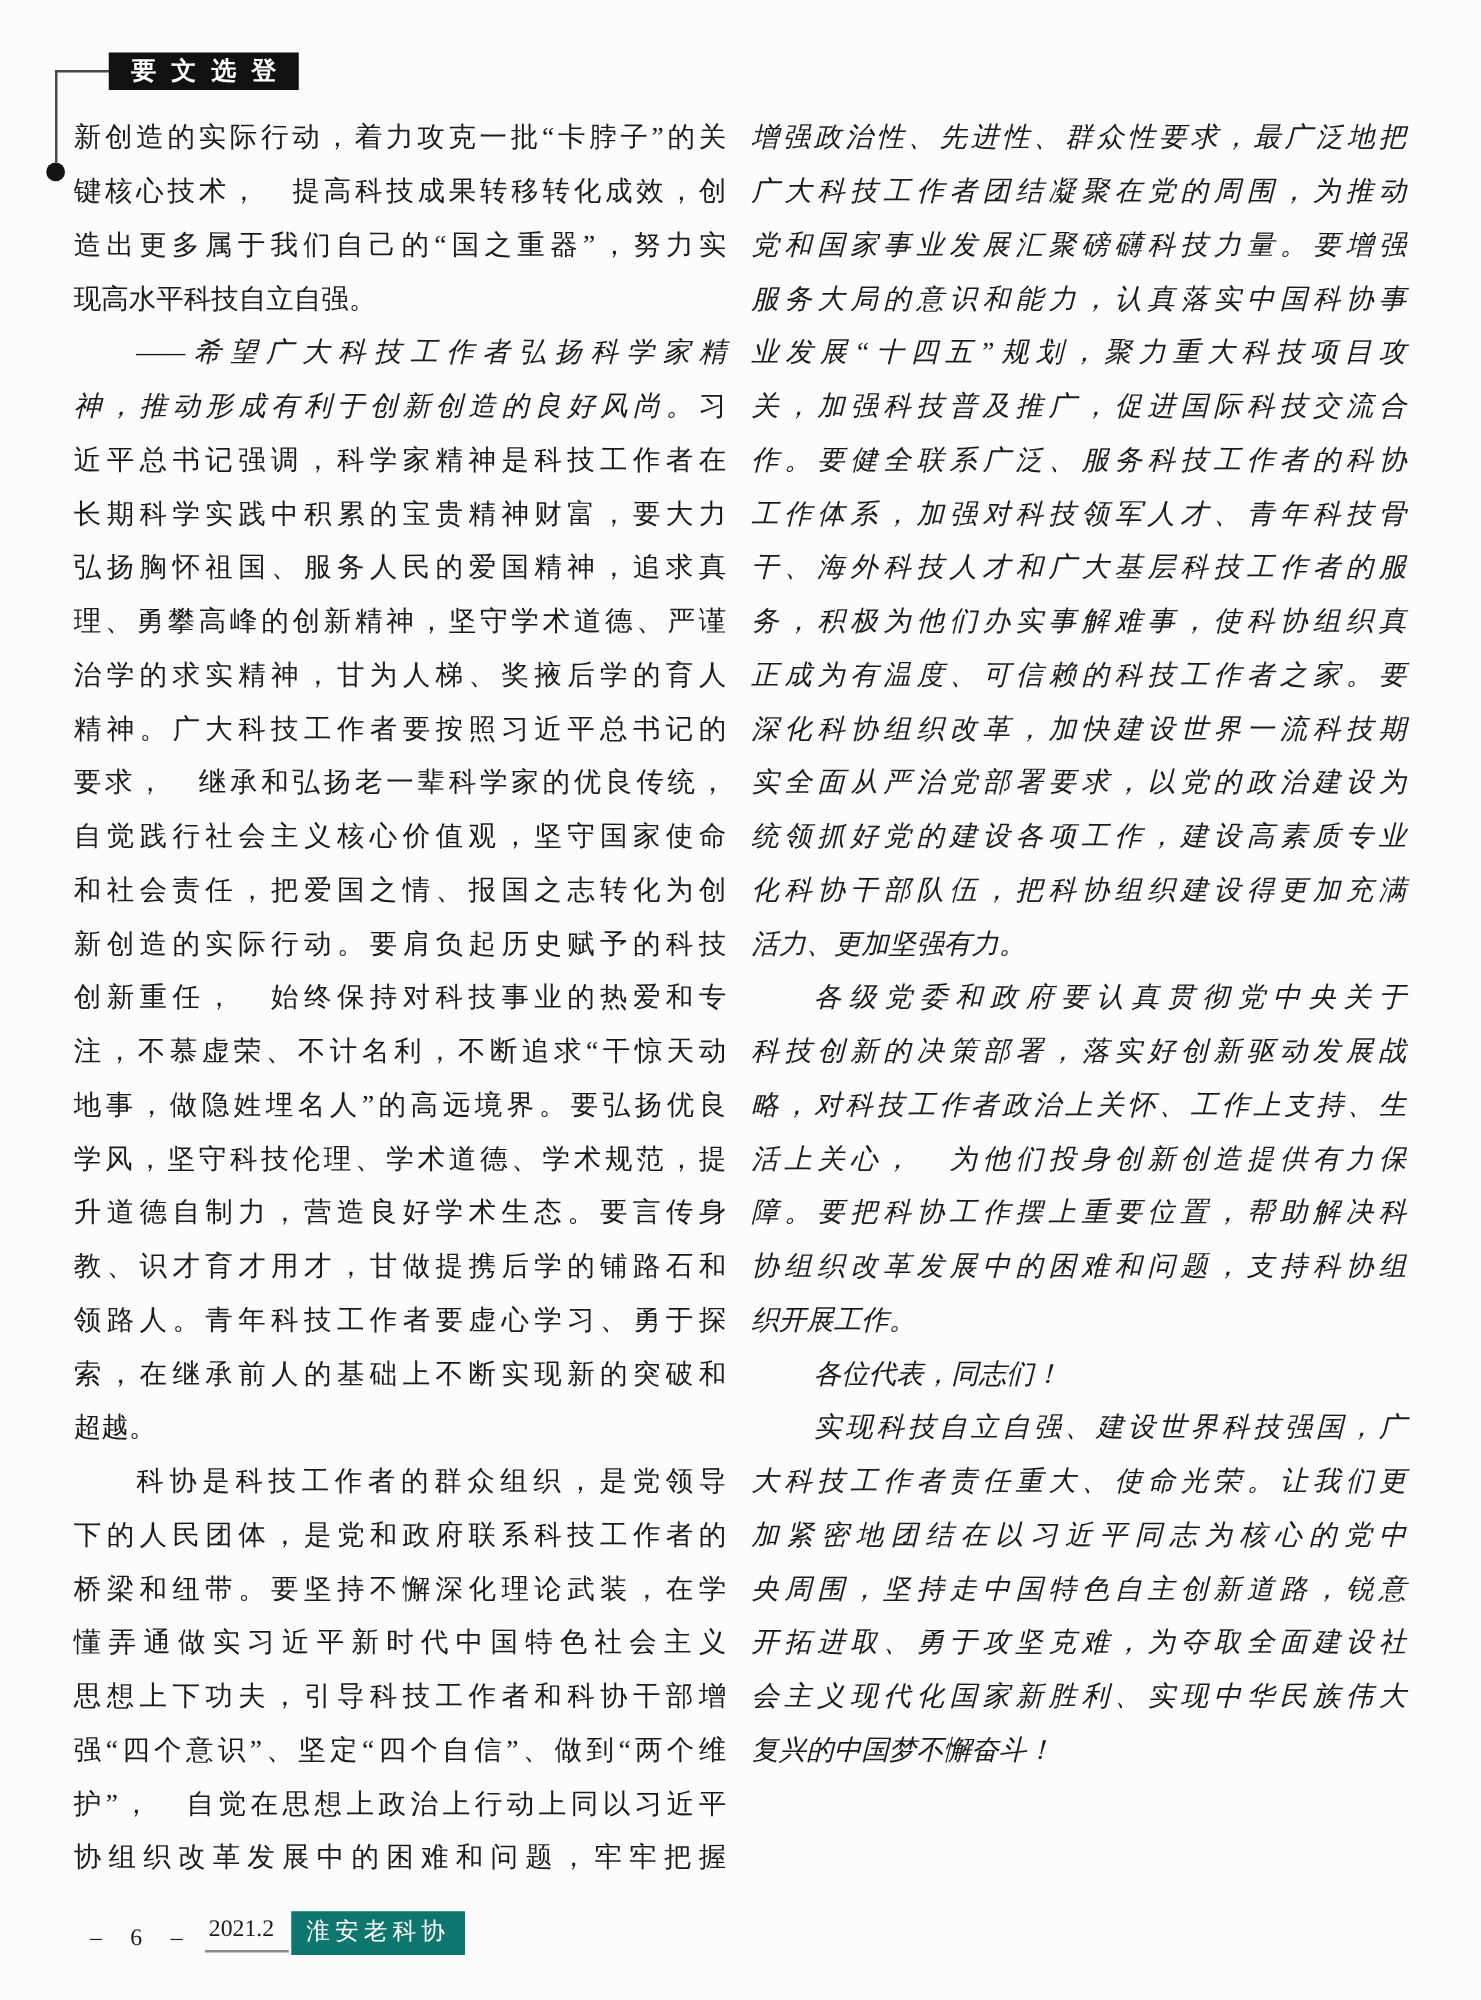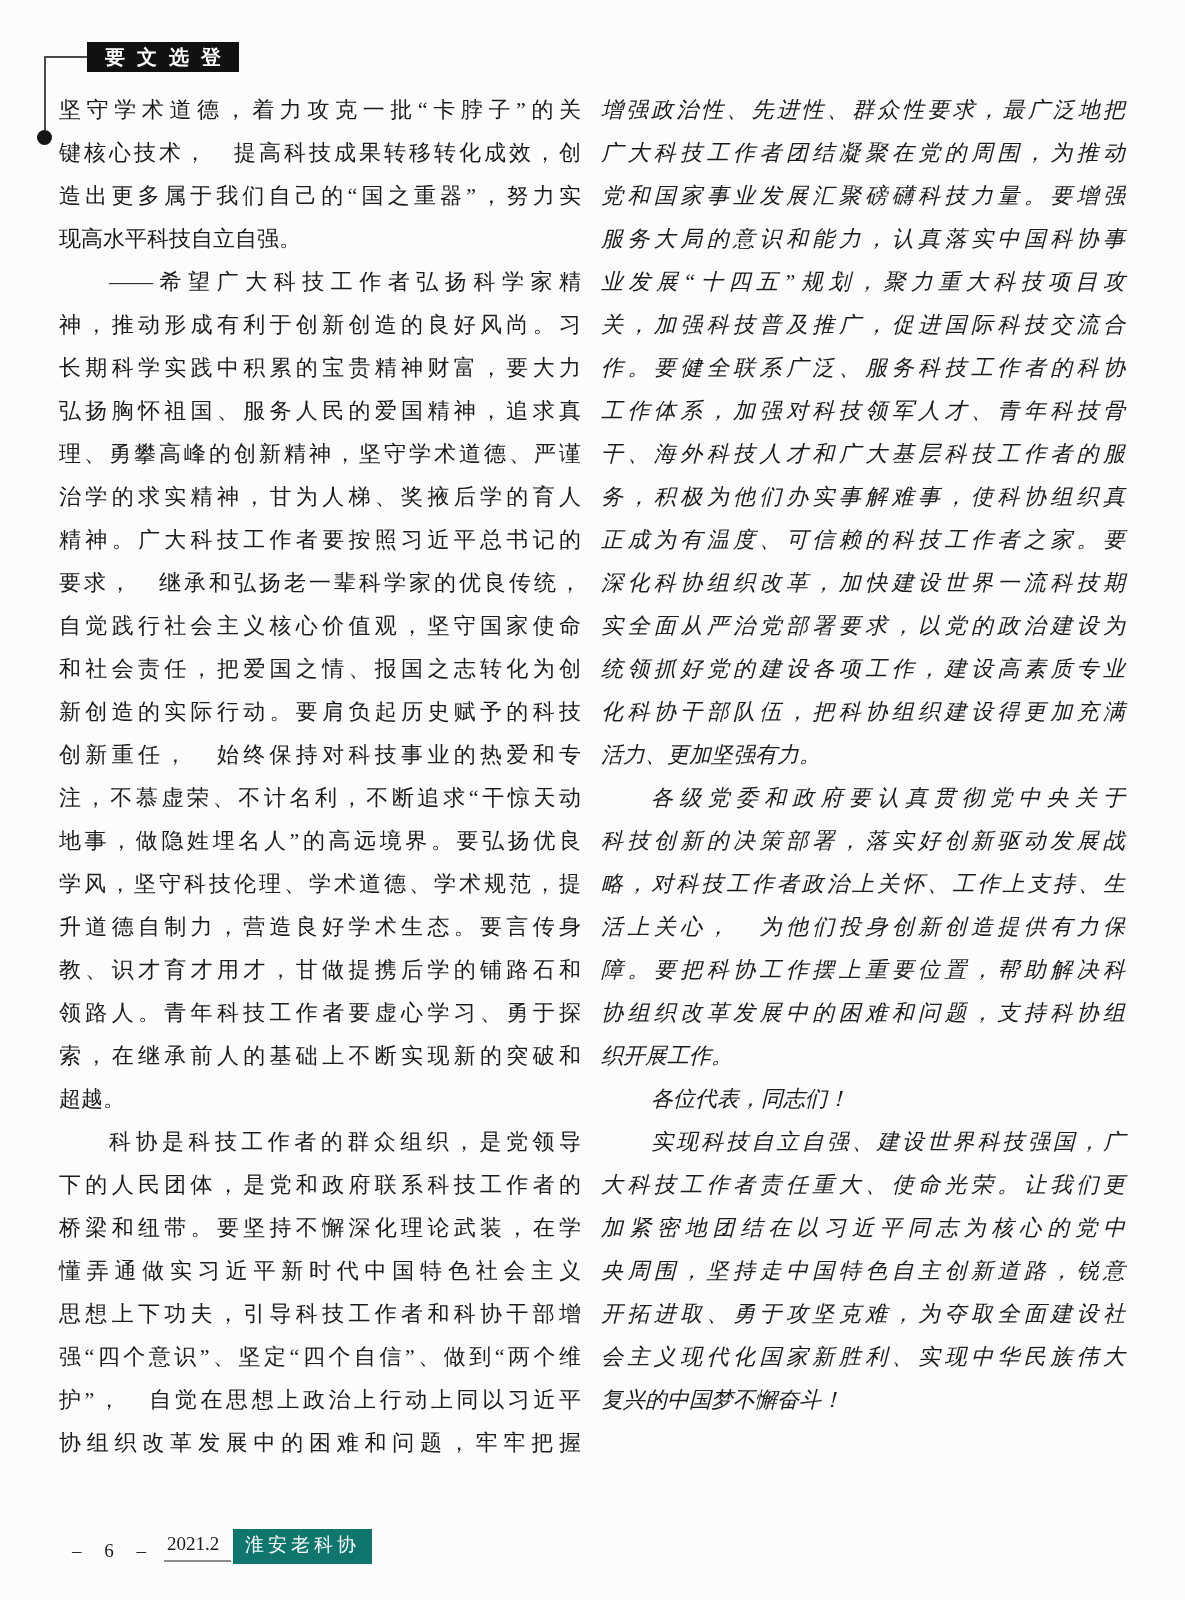--- a/index.html
+++ b/index.html
@@ -37,21 +37,21 @@
   .col-left  { left: 59px;  width: 522px; }
   .col-right { left: 601px; width: 524px; font-style: italic; }
   .line {
     height: 43px; line-height: 43px;
     text-align: justify;
     text-align-last: justify;
     text-justify: inter-character;
   }
   .line.end { text-align-last: left; }
   .line.indent { padding-left: 50px; }
-  .kai { }
+  .kai { font-style: italic; }
 
   
   .footer { position: absolute; left: 0; top: 1528px; width: 100%; height: 45px; font-size: 19px; }
   .pagenum { position: absolute; left: 72px; top: 12px; letter-spacing: 9px; }
   .issue   { position: absolute; left: 164px; top: 5px; padding: 0 12px 5px 3px; border-bottom: 2px solid #8a8a8a; }
   .journal {
     position: absolute; left: 233px; top: 1px;
     background: #0f766e; color: #ffffff;
     padding: 3px 12px 6px 12px;
     letter-spacing: 4px; font-size: 19px;
@@ -62,26 +62,27 @@
 
 <div class="page">
 
   <div class="deco-h"></div>
   <div class="deco-v"></div>
   <div class="deco-dot"></div>
 
   <div class="badge">要文选登</div>
 
   <div class="col col-left" id="col-left">
-      <div class="line">坚守学术道德，着力攻克一批“卡脖子”的关</div>
+      <div class="line">新创造的实际行动，着力攻克一批“卡脖子”的关</div>
       <div class="line">键核心技术，　提高科技成果转移转化成效，创</div>
       <div class="line">造出更多属于我们自己的“国之重器”，努力实</div>
       <div class="line end">现高水平科技自立自强。</div>
       <div class="line indent kai">——希望广大科技工作者弘扬科学家精</div>
       <div class="line"><span class="kai">神，推动形成有利于创新创造的良好风尚。</span><span>习</span></div>
+      <div class="line">近平总书记强调，科学家精神是科技工作者在</div>
       <div class="line">长期科学实践中积累的宝贵精神财富，要大力</div>
       <div class="line">弘扬胸怀祖国、服务人民的爱国精神，追求真</div>
       <div class="line">理、勇攀高峰的创新精神，坚守学术道德、严谨</div>
       <div class="line">治学的求实精神，甘为人梯、奖掖后学的育人</div>
       <div class="line">精神。广大科技工作者要按照习近平总书记的</div>
       <div class="line">要求，　继承和弘扬老一辈科学家的优良传统，</div>
       <div class="line">自觉践行社会主义核心价值观，坚守国家使命</div>
       <div class="line">和社会责任，把爱国之情、报国之志转化为创</div>
       <div class="line">新创造的实际行动。要肩负起历史赋予的科技</div>
       <div class="line">创新重任，　始终保持对科技事业的热爱和专</div>

